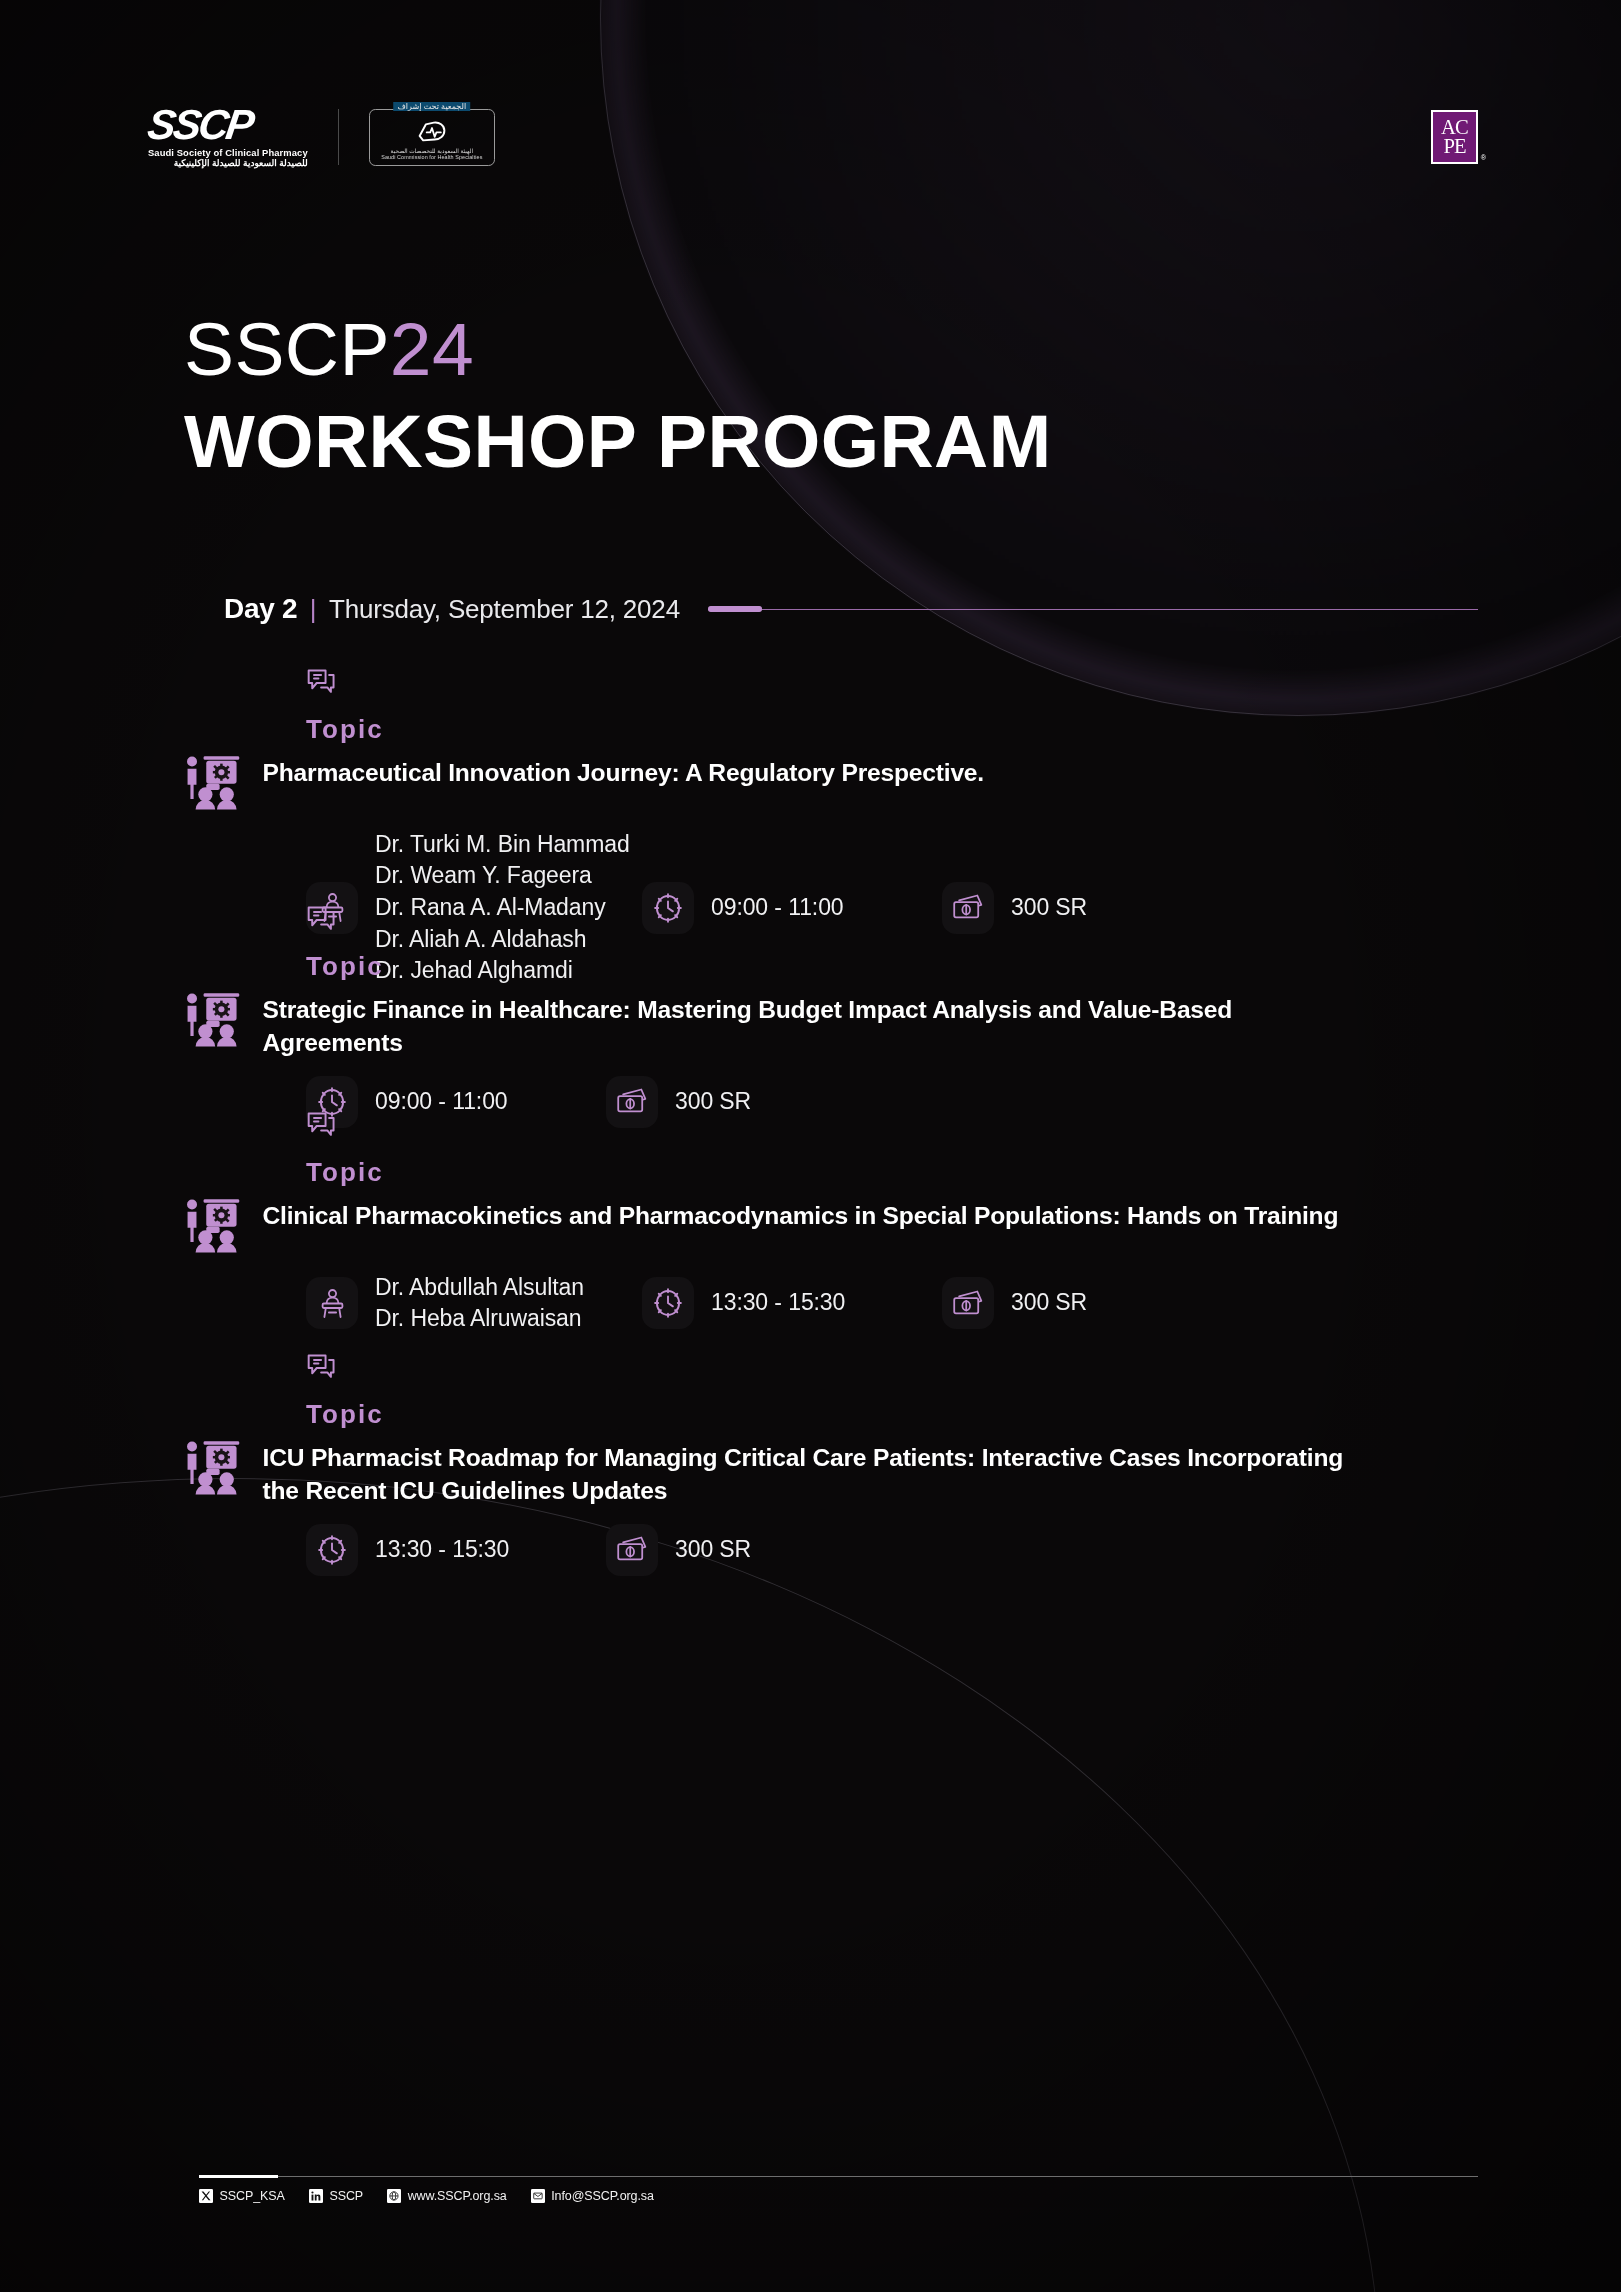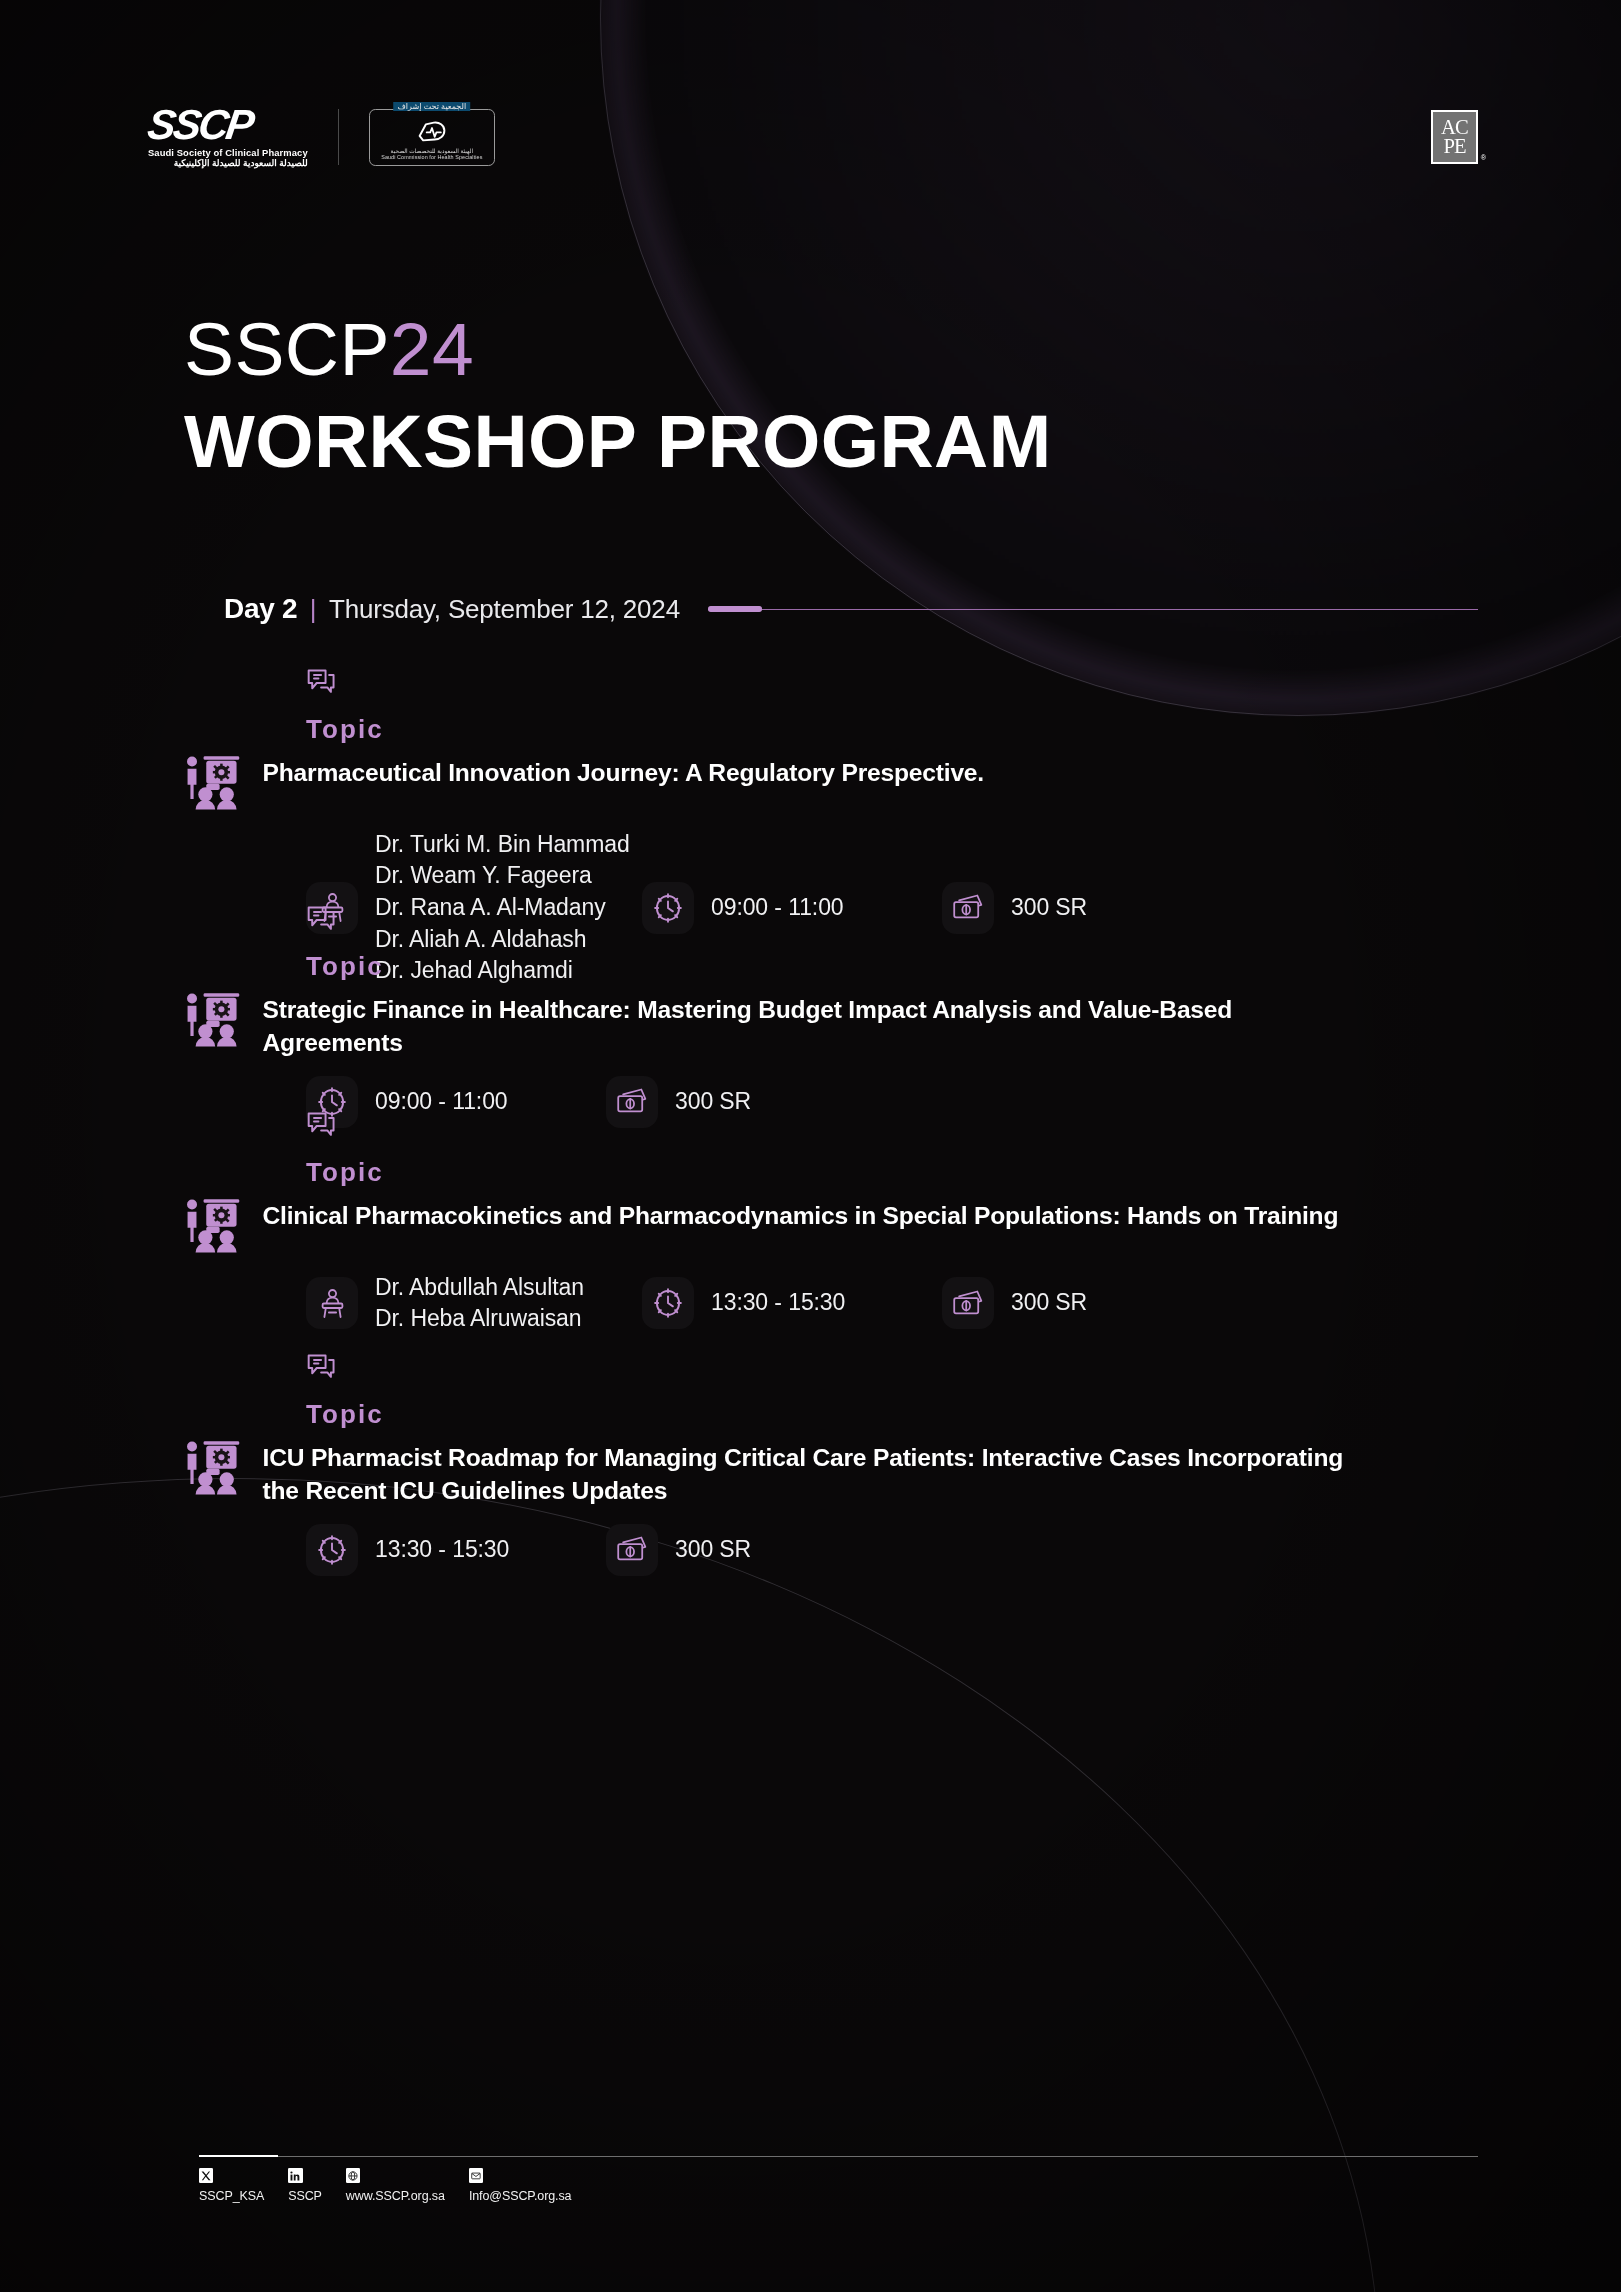--- a/index.html
+++ b/index.html
@@ -102,21 +102,21 @@
   }
   .schs-mark { margin:3.6px 0 2.7px; }
   .schs-ar { font-size:5.8px; color:#d8d8d8; direction:rtl; white-space:nowrap; }
   .schs-en { font-size:5.4px; color:#d8d8d8; white-space:nowrap; letter-spacing:0.1px; }
 
   .acpe-logo { margin-left:auto; position:relative; }
   .acpe-frame {
     width:47px; height:54px;
     border:2.2px solid #ffffff;
     display:flex; align-items:center; justify-content:center;
-    background:#737373;
+    background:#701a75;
   }
   .acpe-letters {
     font-family:"Liberation Serif", serif;
     color:#ffffff; font-size:20.6px; line-height:0.92;
     text-align:center; letter-spacing:-0.9px;
   }
   .acpe-reg { position:absolute; right:-8px; bottom:1.8px; font-size:7.2px; color:#ffffff; }
 
   
   .title-block { position:absolute; top:312px; left:184px; z-index:6; }
@@ -177,21 +177,21 @@
   .meta-time { min-width:300px; }
 
   
   .footer { position:absolute; left:199px; right:143px; bottom:90px; z-index:6; }
   .footer-rule { height:1.3px; background:#6e6e6e; position:relative; }
   .footer-rule::before {
     content:""; position:absolute; left:0; top:-0.4px;
     width:79px; height:2.2px; background:#ffffff;
   }
   .footer-items { display:flex; align-items:center; gap:24px; margin-top:11.6px; }
-  .footer-item { display:flex; align-items:flex-start; gap:6.3px;flex-direction:column; }
+  .footer-item { display:flex; align-items:flex-end; gap:6.3px; }
   .footer-label { font-size:12.5px; color:#f2f2f2; letter-spacing:-0.1px; }
   .fi-badge {
     width:14.3px; height:14.3px; background:#ffffff;
     display:flex; align-items:center; justify-content:center;
     flex:0 0 auto; border-radius:1.3px;
   }
 </style>
 </head>
 <body>
 

